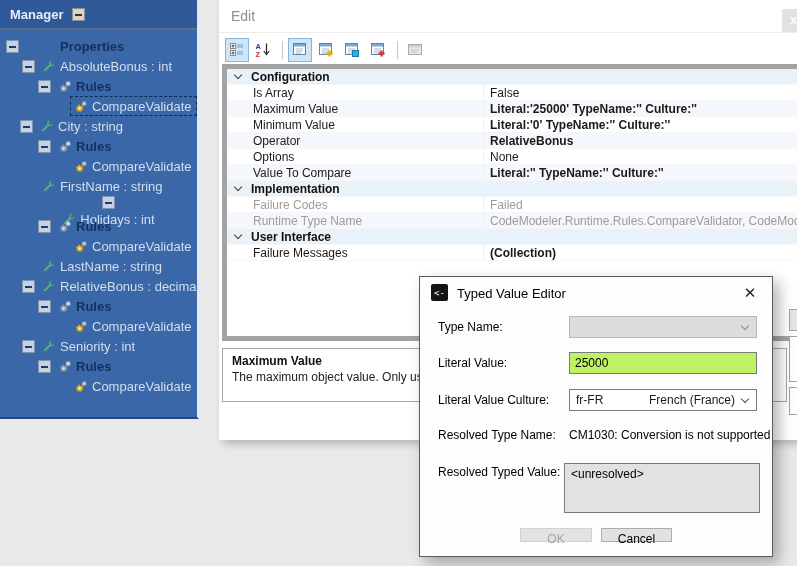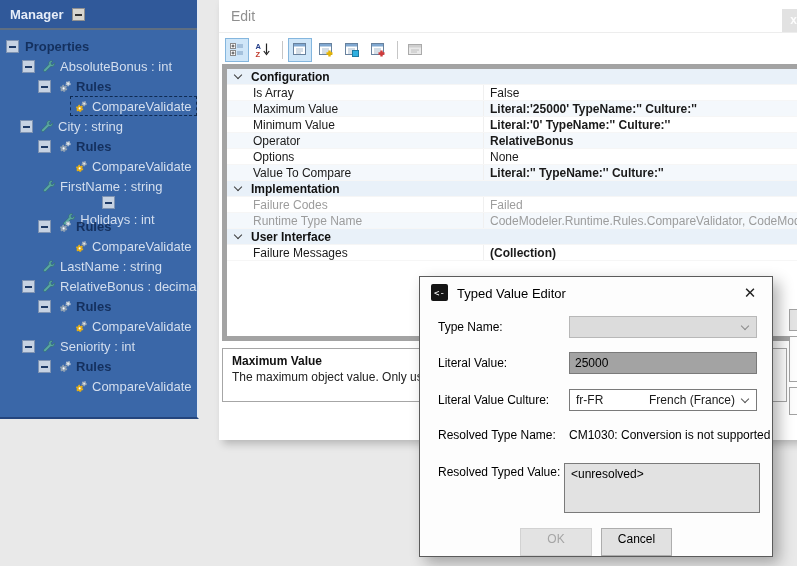--- a/index.html
+++ b/index.html
@@ -81,39 +81,39 @@
   .lab1{top:43px} .lab2{top:79px} .lab3{top:116px} .lab4{top:151px} .lab5{top:188px}
   .ctl { position:absolute; left:149px; width:188px; height:22px; }
   .combo { display:flex; align-items:center; padding:4px 6px; border:1px solid #7a7a7a; background:#fff; }
   .combo.disabled { background:#dcdcdc; border-color:#b8b8b8; top:39px; }
   .combo.culture { top:112px; }
   .cchev { width:9px; height:9px; position:relative; margin-left:6px; flex:none; }
   .cchev::after { content:""; position:absolute; left:1px; top:0; width:5px; height:5px;
     border-right:1.4px solid #555; border-bottom:1.4px solid #555; transform:rotate(45deg); }
   .combo.disabled .cchev::after { border-color:#8a8a8a; }
   .combo .code { margin-right:auto; }
-  .txt-input { top:75px; border:1px solid #7a7a7a; background:#a3a3a3; padding:2px 5px;
+  .txt-input { top:75px; border:1px solid #7a7a7a; background:#bef264; padding:2px 5px;
     font-family:"Liberation Sans", sans-serif; font-size:12px; color:#000; }
   .resolved-name { position:absolute; left:149px; top:151px; color:#000; }
   .resolved-box { position:absolute; left:144px; top:186px; width:196px; height:50px;
     background:#e2e2e2; border:1px solid #7a7a7a; padding:3px 6px; color:#000; }
-  .dlg-btn { position:absolute; top:251px; height:28px; text-align:center; line-height:20px; }
+  .dlg-btn { position:absolute; top:251px; height:14px; text-align:center; line-height:20px; }
   .btn-ok { left:100px; width:72px; background:#e3e3e3; border:1px solid #d2d2d2; color:#a5a5a5; }
   .btn-cancel { left:181px; width:71px; background:#e1e1e1; border:1px solid #adadad; color:#000; }
 </style>
 </head>
 <body>
 
 <div class="tree-panel">
   <div class="tree-title">
     <span>Manager</span>
     <span class="win-icon"></span>
   </div>
   <div class="tree-body">
-      <div class="tnode sect" style="padding-left: 6px;">
+      <div class="tnode sect" style="padding-left: 6px; gap: 35px;">
         <span class="texp"></span>
         <span class="tcontent">
           <span class="tlabel">Properties</span>
         </span>
       </div>
       <div class="tnode" style="padding-left: 22px;">
         <span class="texp"></span>
         <span class="tcontent">
           <span class="ticon">
             <svg width="14" height="14" viewBox="0 0 16 16">

